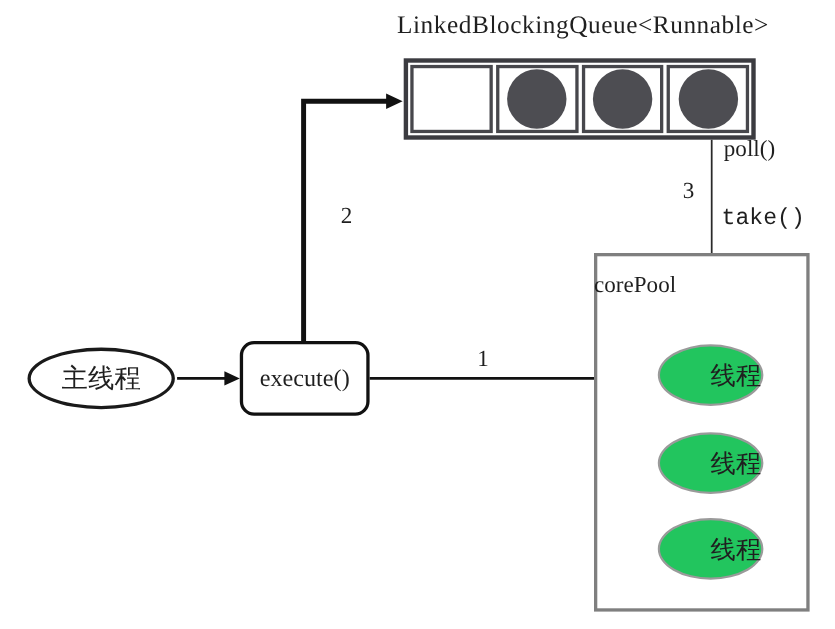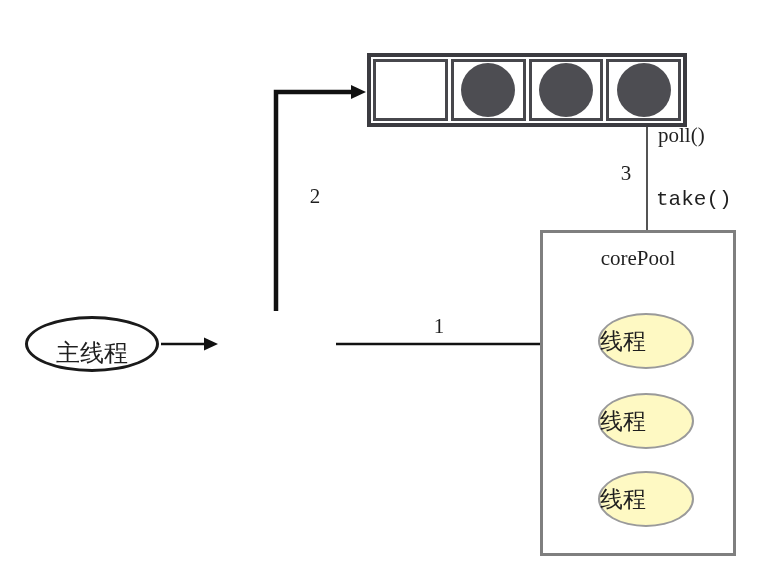--- a/index.html
+++ b/index.html
@@ -19,33 +19,33 @@
   .qcell{
     flex:1;box-sizing:border-box;border:3px solid #47474c;background:#ffffff;
     display:flex;align-items:center;justify-content:center;
   }
   .qdot{width:54px;height:54px;border-radius:50%;background:#4d4d52;}
   
   #corepool{
     left:540px;top:230px;width:196px;height:326px;box-sizing:border-box;
     border:3px solid #7f7f7f;background:#ffffff;
   }
-  #corepool-label{left:540px;top:246px;width:196px;text-align:center;font-size:21px;}
+  #corepool-label{left:540px;top:246px;width:196px;font-size:21px;}
   .thread-ellipse{
     box-sizing:border-box;width:96px;height:56px;border:2px solid #9a9a9a;border-radius:50%;
-    background:#fef9c3;display:flex;align-items:center;justify-content:flex-start;font-size:23px;
+    background:#22c55e;display:flex;align-items:center;justify-content:flex-end;font-size:23px;
   }
   #thread-1{left:598px;top:313px;}
   #thread-2{left:598px;top:393px;}
   #thread-3{left:598px;top:471px;}
   
   #main-thread{
     left:25px;top:316px;width:134px;height:56px;box-sizing:border-box;
     border:3px solid #1a1a1a;border-radius:50%;background:#ffffff;
-    display:flex;align-items:flex-end;justify-content:center;font-size:24px;
+    display:flex;align-items:center;justify-content:center;font-size:24px;
   }
   
   #execute{
     left:218px;top:310px;width:118px;height:68px;box-sizing:border-box;
     border:3px solid #111111;border-radius:13px;background:#ffffff;
     display:flex;align-items:center;justify-content:center;font-size:22px;
   }
   
   .edge-label{font-size:21px;}
   #label-1{left:428px;top:314px;width:22px;text-align:center;}
@@ -76,20 +76,21 @@
       <line x1="336" y1="344" x2="587" y2="344" stroke="#111" stroke-width="2.5"></line>
       <polygon points="598,344 584,337.5 584,350.5" fill="#111"></polygon>
     </g>
 
     <g>
       <line x1="647" y1="314" x2="647" y2="120" stroke="#2a2a2a" stroke-width="1.6"></line>
       <polygon points="647,104 641,122 653,122" fill="#111"></polygon>
     </g>
   </svg>
 
+  <div id="title" class="abs">LinkedBlockingQueue&lt;Runnable&gt;</div>
 
   <div id="queue" class="abs" style="border-color: rgb(59, 59, 64);">
       <div class="qcell"></div>
       <div class="qcell">
         <div class="qdot" style="background: rgb(77, 77, 82);"></div>
       </div>
       <div class="qcell">
         <div class="qdot" style="background: rgb(77, 77, 82);"></div>
       </div>
       <div class="qcell">
@@ -107,20 +108,23 @@
     <span>线程</span>
   </div>
   <div id="thread-3" class="abs thread-ellipse">
     <span>线程</span>
   </div>
 
   <div id="main-thread" class="abs">
     <span>主线程</span>
   </div>
 
+  <div id="execute" class="abs">
+    <span>execute()</span>
+  </div>
 
   <div id="label-1" class="abs edge-label">1</div>
   <div id="label-2" class="abs edge-label">2</div>
   <div id="label-3" class="abs edge-label">3</div>
   <div id="label-poll" class="abs edge-label">poll()</div>
   <div id="label-take" class="abs edge-label">take()</div>
 
 </div>
 
 </body></html>

